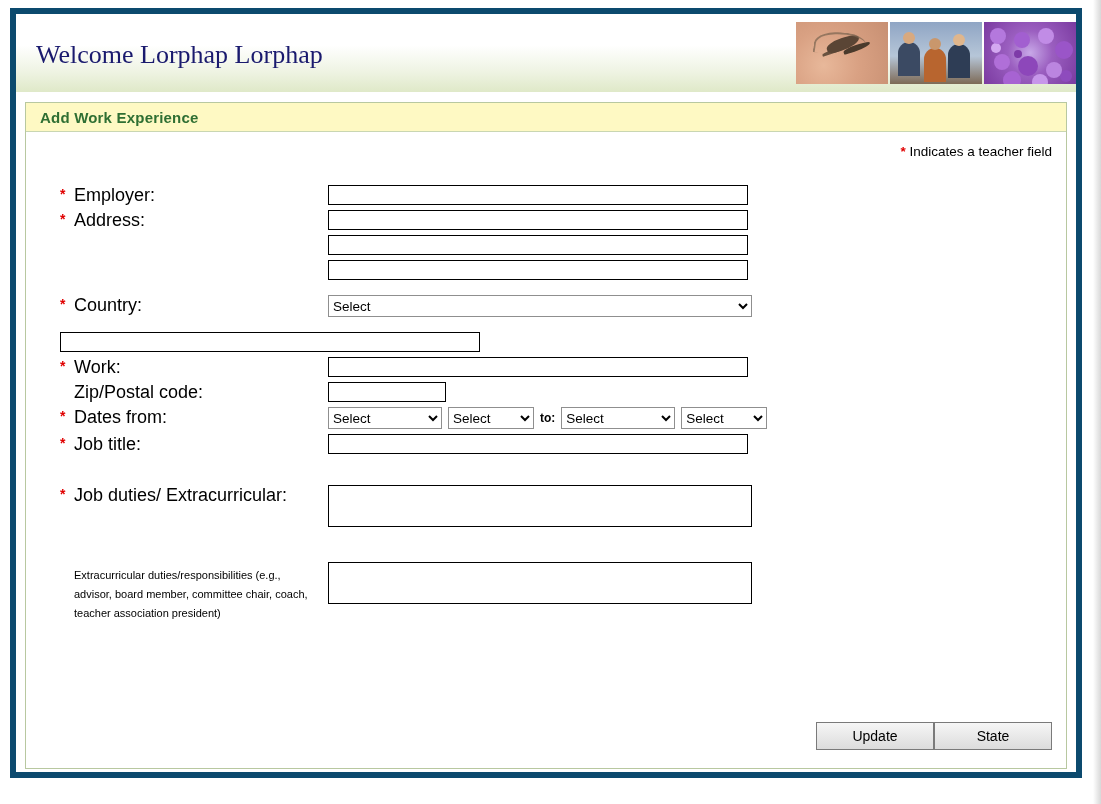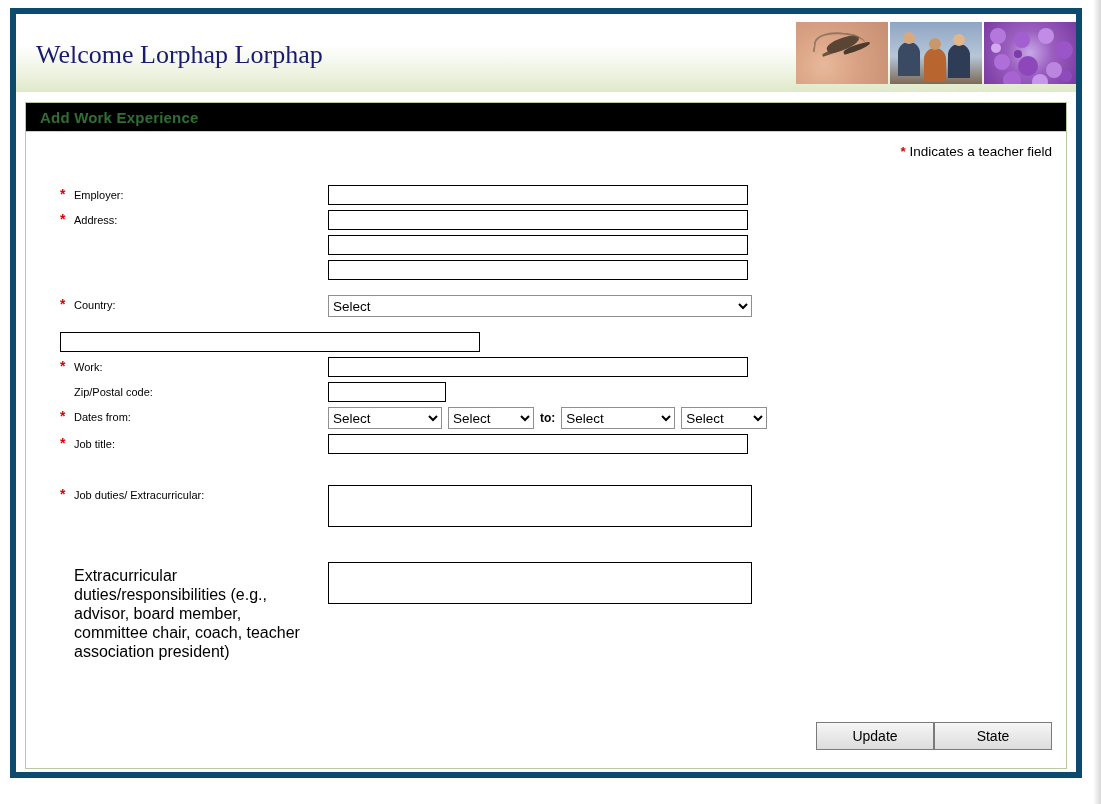--- a/index.html
+++ b/index.html
@@ -137,21 +137,21 @@
   .panel {
     position: relative;
     margin: 9px 9px 0 9px;
     border: 1px solid #b8c8a0;
     background: #ffffff;
     height: 667px;
     box-sizing: border-box;
   }
   .panel-title-bar {
     height: 28px;
-    background: #000000;
+    background: #fef9c3;
     border-bottom: 1px solid #c9d6b2;
     display: flex;
     align-items: center;
     padding-left: 14px;
   }
   .panel-title {
     font-size: 15px;
     font-weight: bold;
     color: #2f6f33;
     letter-spacing: .2px;
@@ -190,21 +190,21 @@
   .star {
     color: #e00000;
     font-weight: bold;
     width: 14px;
     display: inline-block;
     font-size: 14px;
     line-height: 14px;
   }
   .star.blank { color: transparent; }
   .lbl {
-    font-size: 11px;
+    font-size: 18px;
     line-height: 17px;
   }
   input.txt {
     width: 420px;
     height: 20px;
     border: 1px solid #000000;
     background: #ffffff;
     font-family: "Liberation Sans", sans-serif;
     font-size: 13px;
     padding: 0 3px;
@@ -239,21 +239,21 @@
     border: 1px solid #000000;
     background: #ffffff;
     font-family: "Liberation Sans", sans-serif;
     font-size: 13px;
     resize: none;
     box-sizing: border-box;
   }
   .multiline-label {
     width: 240px;
     line-height: 19px;
-    font-size: 16px;
+    font-size: 11px;
     padding-top: 2px;
   }
   .addr-extra {
     margin-left: 268px;
     margin-bottom: 5px;
   }
   .gap-sm { height: 10px; }
   .gap-md { height: 26px; }
   .gap-lg { height: 30px; }
 

